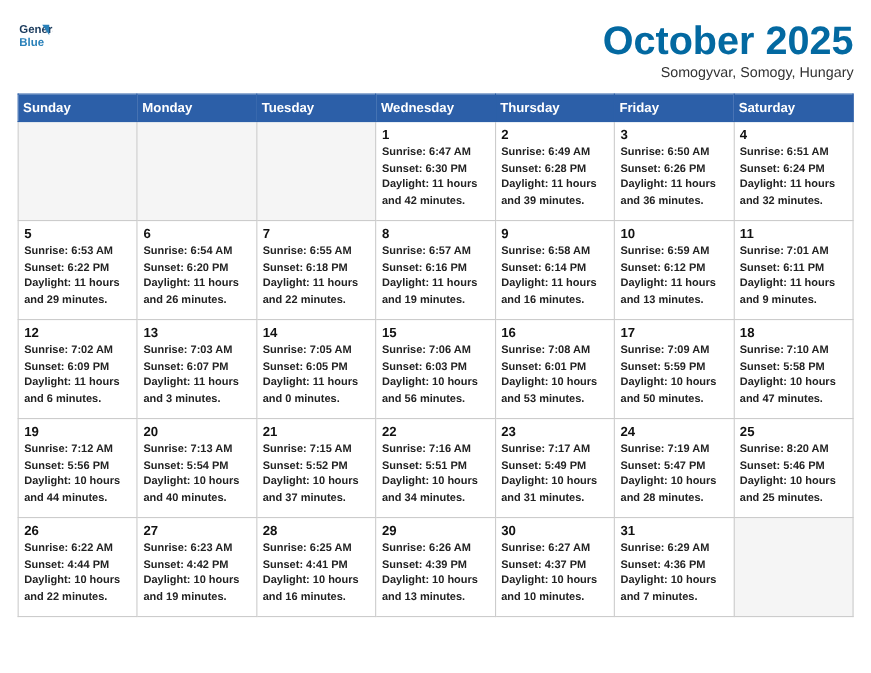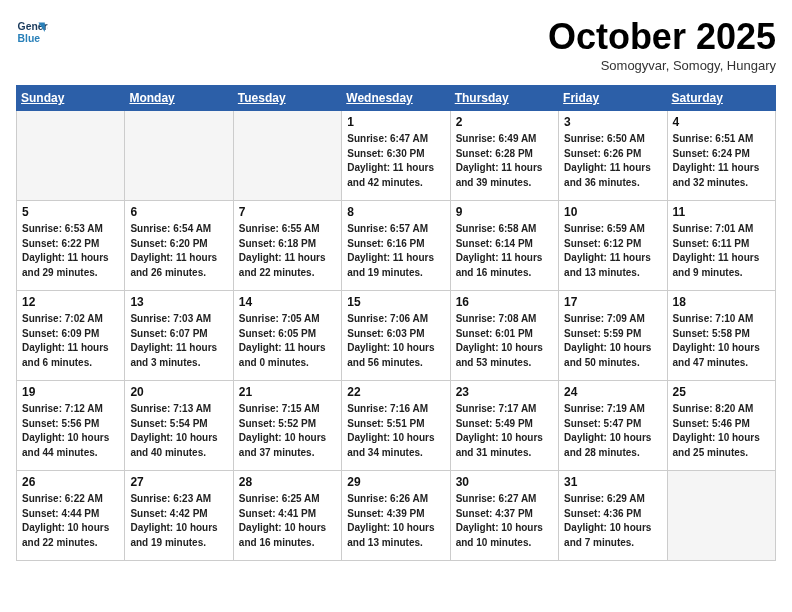--- a/index.html
+++ b/index.html
@@ -22,40 +22,39 @@
       gap: 4px;
     }
     .logo-icon {
       width: 32px;
       height: 32px;
     }
     .title-block { text-align: right; }
     .month-title {
       font-size: 36px;
       font-weight: bold;
-      color: #000000;
+      color: #0369a1;
     }
     .subtitle {
       font-size: 13px;
       color: #333;
     }
     .calendar {
       width: 100%;
       border-collapse: collapse;
       font-size: 10.5px;
     }
     .calendar th {
       background: #2c5fa8;
       color: #fff;
       padding: 5px 4px;
       text-align: left;
       font-size: 12px;
       font-weight: bold;
       border: 1px solid #2c5fa8;
-      text-decoration: underline;
     }
     .calendar td {
       border: 1px solid #ccc;
       vertical-align: top;
       padding: 4px 5px;
       width: 108px;
       height: 90px;
       background: #fff;
     }
     .calendar td.empty {

